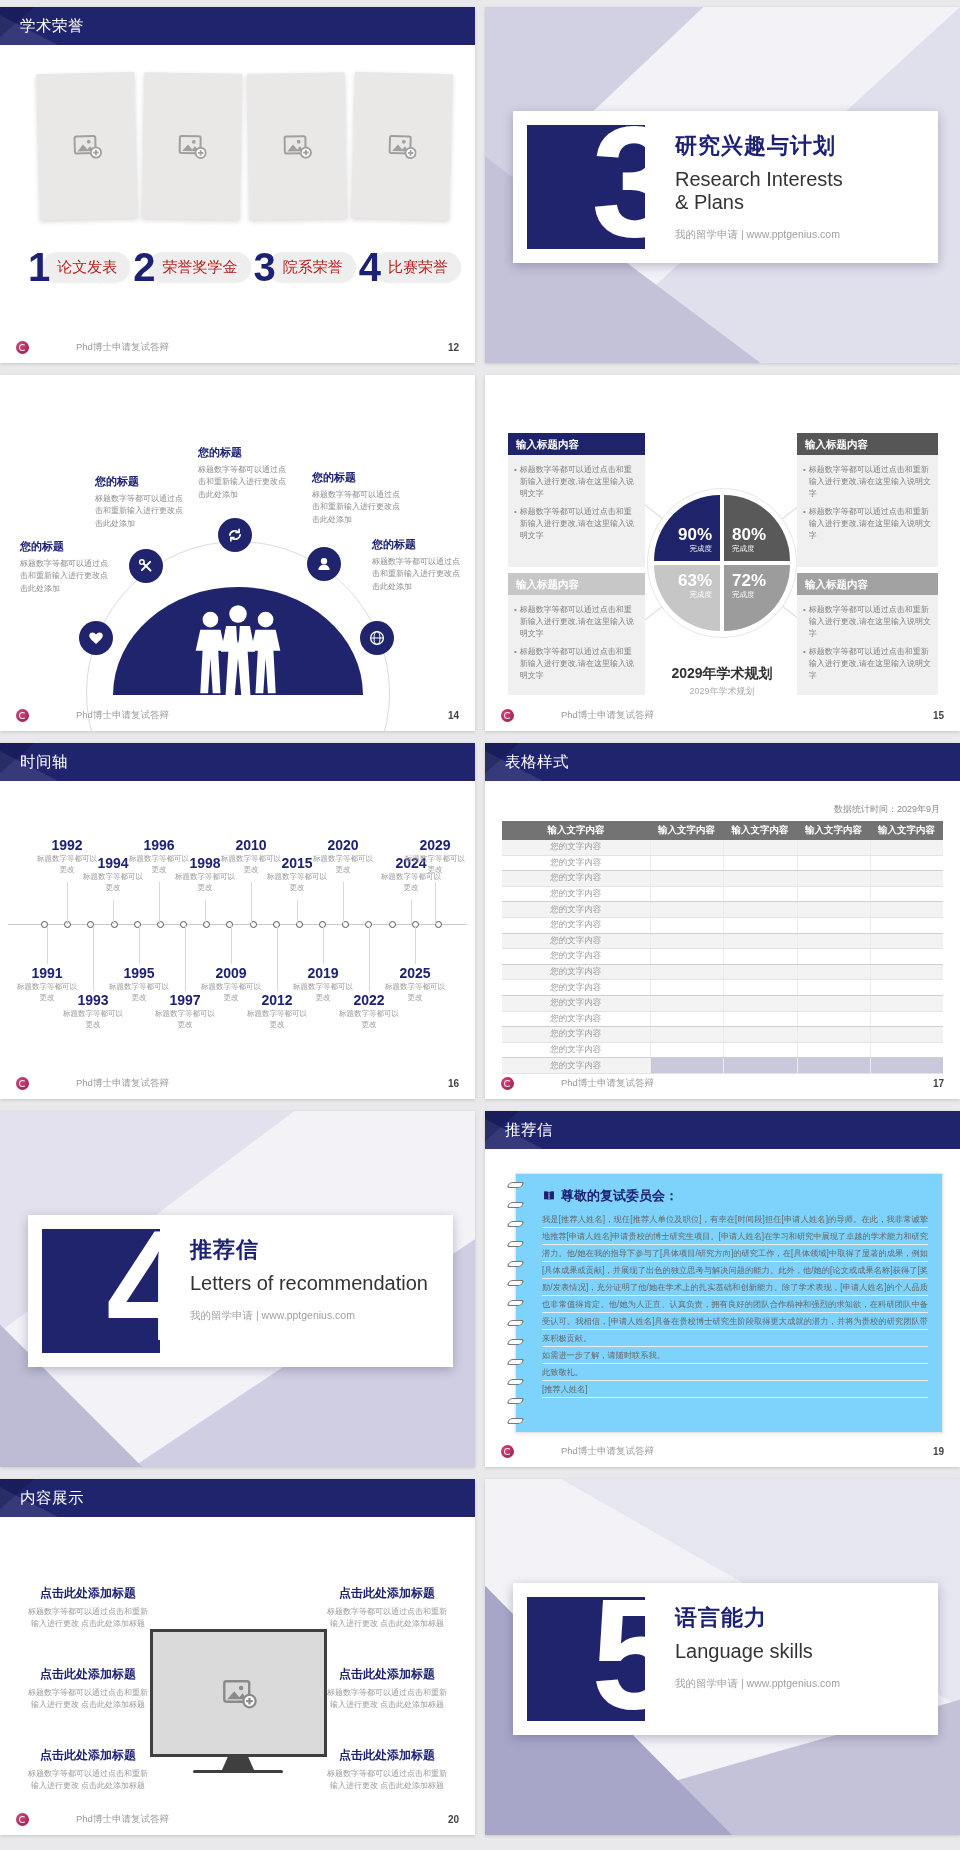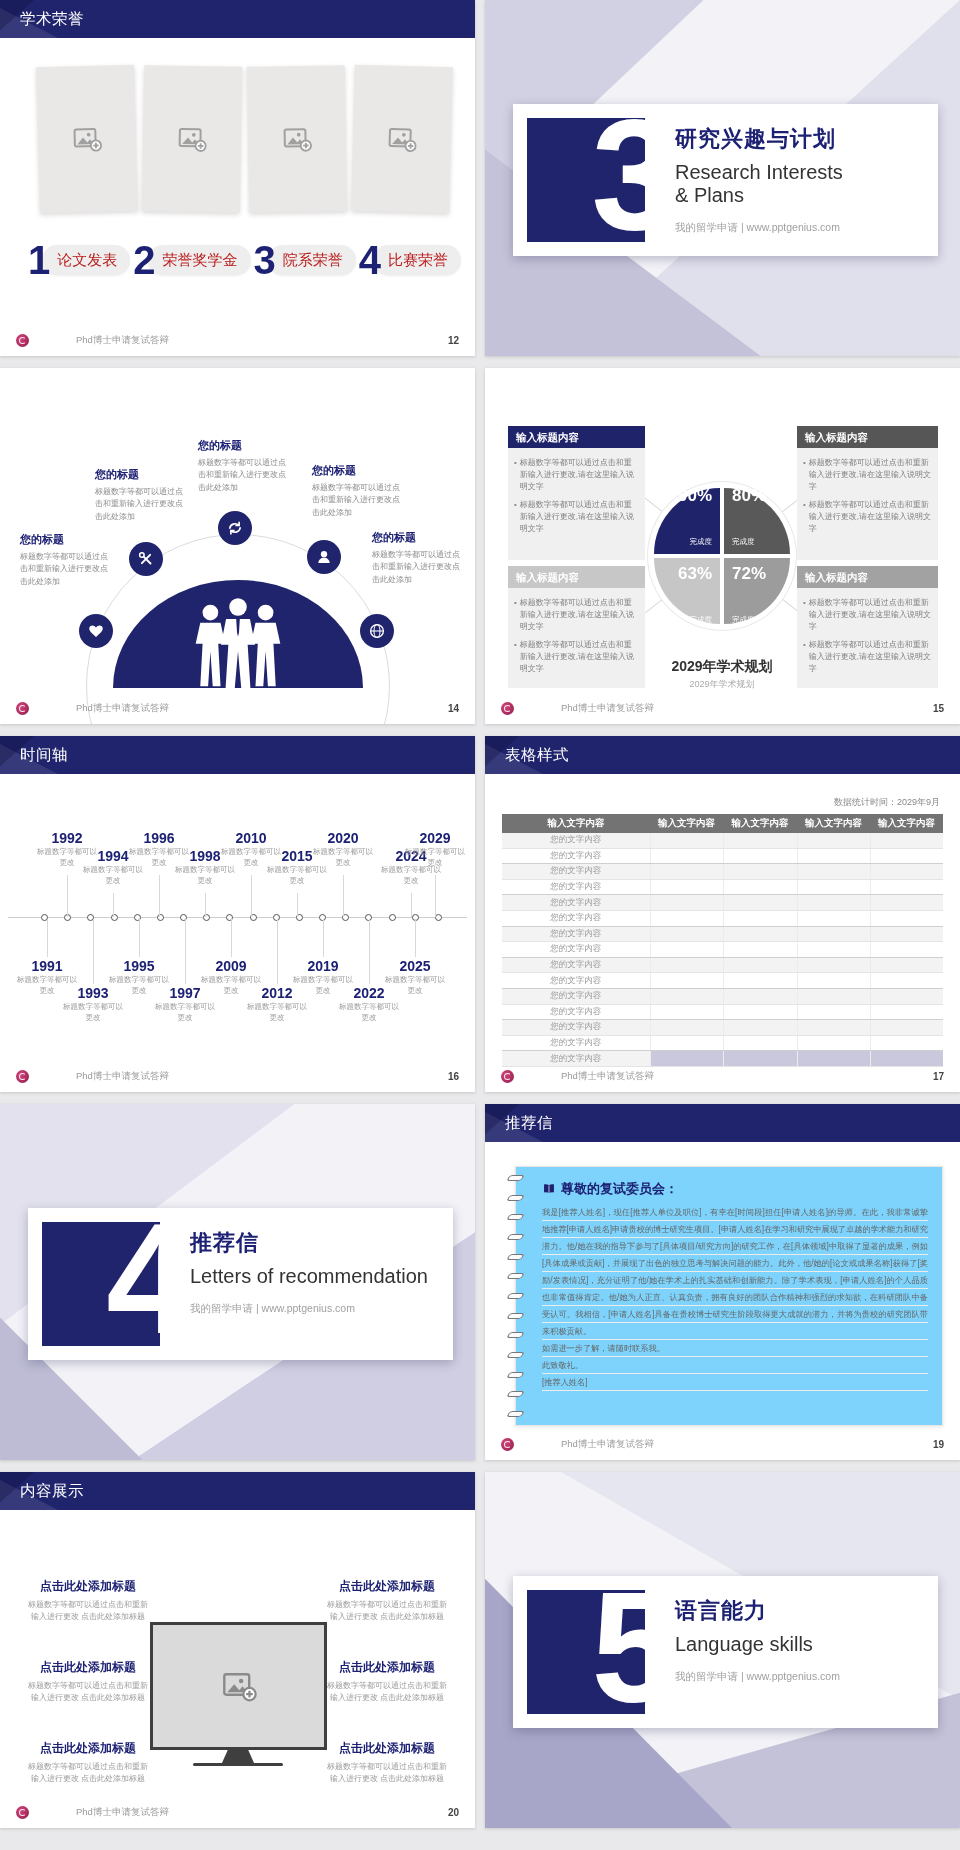--- a/index.html
+++ b/index.html
@@ -1,19 +1,19 @@
 <!DOCTYPE html>
 <html><head>
 <meta charset="utf-8">
 <style>
   html,body{margin:0;padding:0;background:#e9e9eb;}
   #canvas{position:relative;width:960px;height:1850px;background:#e9e9eb;overflow:hidden;
     font-family:"Liberation Sans","DejaVu Sans",sans-serif;}
   .slide{position:absolute;width:475px;height:356px;background:#fff;overflow:hidden;
-    box-shadow:0 1px 3px rgba(0,0,0,.15);}
+    box-shadow:0 1px 3px rgba(0,0,0,.15);margin-top:7px;}
   #s12{left:0;top:0}#s13{left:485px;top:0}
   #s14{left:0;top:368px}#s15{left:485px;top:368px}
   #s16{left:0;top:736px}#s17{left:485px;top:736px}
   #s18{left:0;top:1104px}#s19{left:485px;top:1104px}
   #s20{left:0;top:1472px}#s21{left:485px;top:1472px}
 
   
   .hdr{position:absolute;top:0;left:0;right:0;height:38px;background:#20246d;color:#fff;
     font-size:15.5px;line-height:38px;padding-left:20px;letter-spacing:.5px;box-sizing:border-box;}
   .hdr::before{content:"";position:absolute;left:0;bottom:0;width:58px;height:30px;
@@ -96,21 +96,21 @@
   .bul i{font-style:normal;margin-right:3px;color:#888;}
   .conn{position:absolute;width:42px;height:1px;background:#d9d9d9;}
   .c1{left:155px;top:142px;transform:rotate(38deg)}
   .c2{left:278px;top:142px;transform:rotate(-38deg)}
   .c3{left:155px;top:232px;transform:rotate(-38deg)}
   .c4{left:278px;top:232px;transform:rotate(38deg)}
   .qc{position:absolute;left:169px;top:120px;width:136px;height:136px;}
   .qc::before{content:"";position:absolute;inset:-6px;background:#fff;border-radius:50%;
     box-shadow:0 0 0 1px #e9e9e9;}
   .qd{position:absolute;width:66px;height:66px;box-sizing:border-box;color:#fff;
-    display:flex;flex-direction:column;gap:32px;}
+    display:flex;flex-direction:column;}
   .qv{font-size:17px;font-weight:bold;line-height:1.05;}
   .ql{font-size:7.5px;}
   .q1{left:0;top:0;background:#1f2369;border-radius:100% 0 0 0;align-items:flex-end;justify-content:flex-end;padding:0 8px 7px 0;}
   .q2{left:70px;top:0;background:#595959;border-radius:0 100% 0 0;align-items:flex-start;justify-content:flex-end;padding:0 0 7px 8px;}
   .q3{left:0;top:70px;background:#c6c6c6;border-radius:0 0 0 100%;align-items:flex-end;justify-content:flex-start;padding:7px 8px 0 0;}
   .q4{left:70px;top:70px;background:#9c9c9c;border-radius:0 0 100% 0;align-items:flex-start;justify-content:flex-start;padding:7px 0 0 8px;}
   .pcap{position:absolute;left:162px;width:150px;top:290px;text-align:center;
     font-size:14px;font-weight:bold;color:#333;}
   .psub{position:absolute;left:162px;width:150px;top:310px;text-align:center;font-size:9px;color:#ababab;}
 

